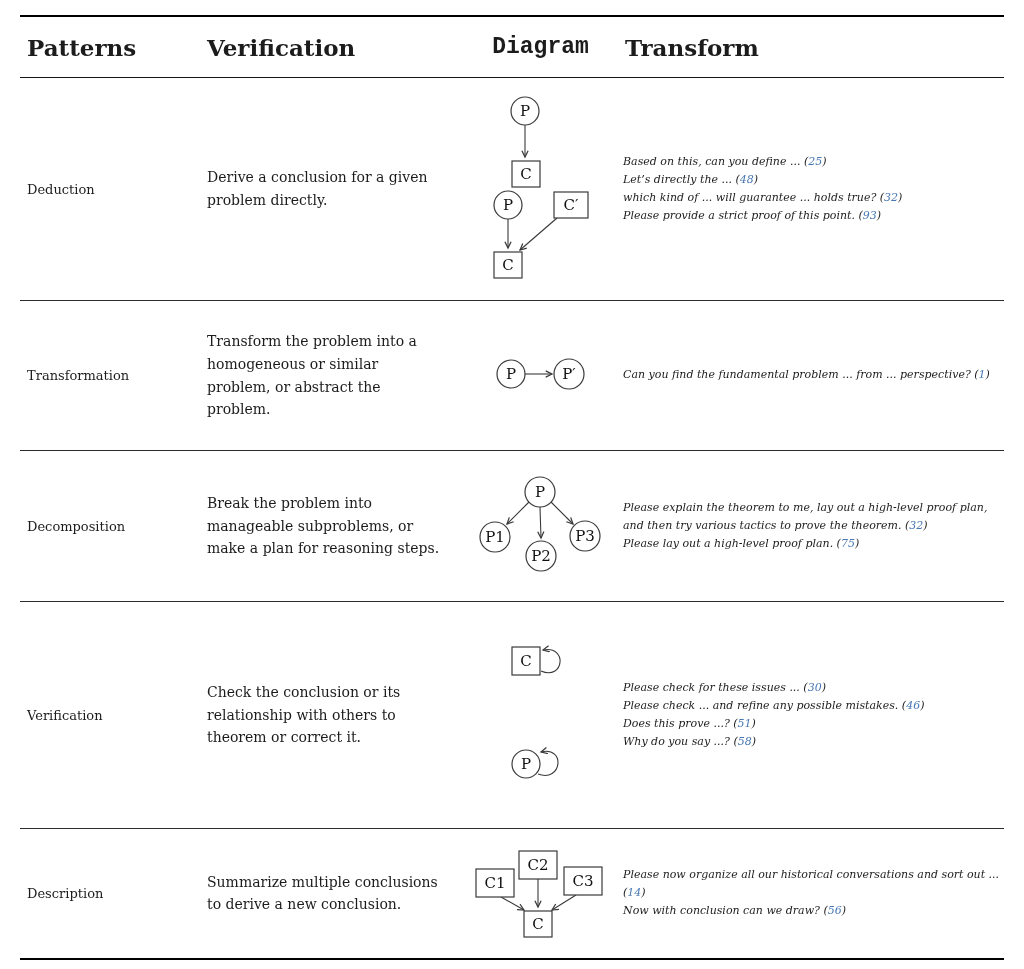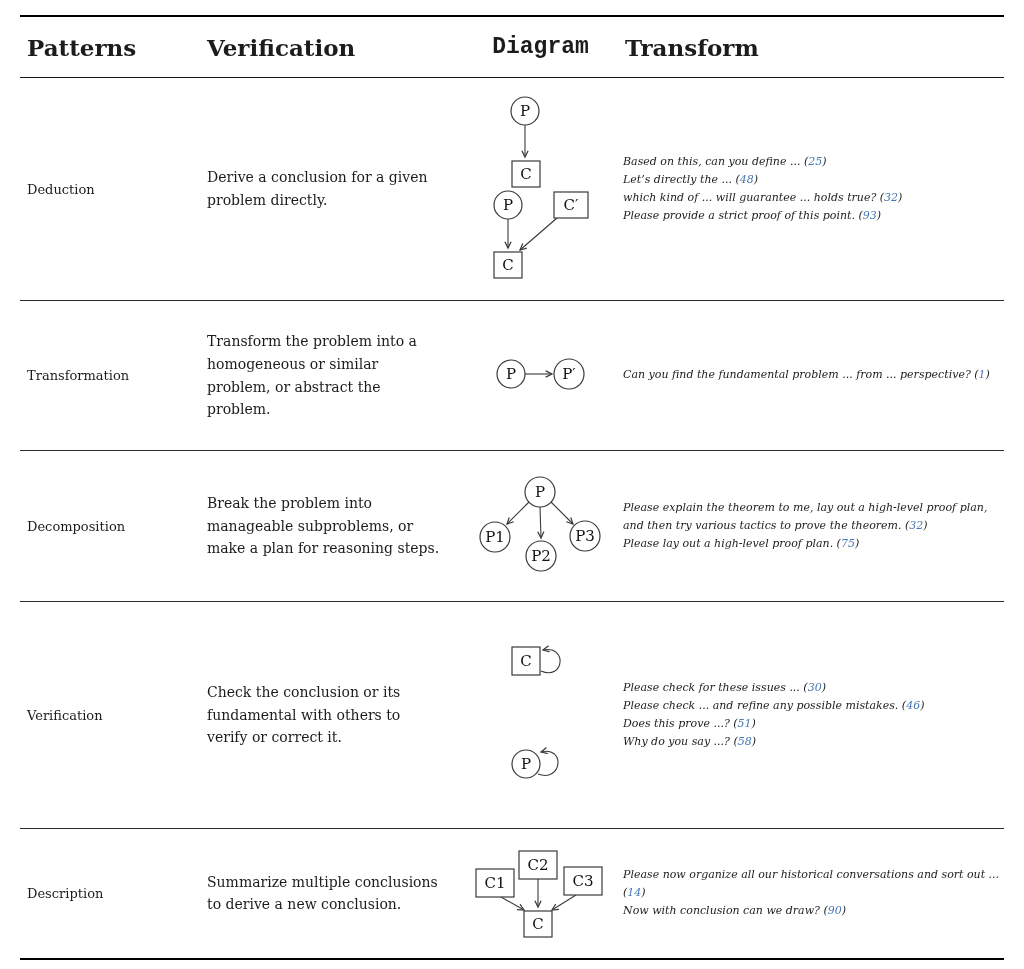--- a/index.html
+++ b/index.html
@@ -142,21 +142,21 @@
           </svg>
         </td>
         <td class="cell-examples">
             <div class="example-line"><span>Please explain the theorem to me, lay out a high-level proof plan, and then try various tactics to prove the theorem. (</span><span class="ref">32</span><span>)</span></div>
             <div class="example-line"><span>Please lay out a high-level proof plan. (</span><span class="ref">75</span><span>)</span></div>
           </td>
       </tr>
 
       <tr class="r-ver">
         <td class="cell-pattern">Verification</td>
-        <td class="cell-desc">Check the conclusion or its fundamental with others to verify or correct it.</td>
+        <td class="cell-desc">Check the conclusion or its relationship with others to theorem or correct it.</td>
         <td class="cell-diagram">
           <div class="vstack">
             <svg width="62" height="42" viewBox="0 0 62 42">
               <defs>
                 <marker id="ah-ver1" viewBox="0 0 8 8" markerWidth="9" markerHeight="9" refX="5.6" refY="3" orient="auto">
                   <path d="M0.5,0.5 L5.6,3 L0.5,5.5" fill="none" stroke="#3a3a3a" stroke-width="1"></path>
                 </marker>
               </defs>
               <path class="edge" d="M 31 28 C 54 38, 58 2, 33 7" marker-end="url(#ah-ver1)"></path>
               <rect class="node" x="2" y="4" width="28" height="28"></rect>
@@ -200,19 +200,19 @@
             <rect class="node" x="48" y="7" width="38" height="28"></rect>
             <text class="nlabel" x="67" y="26">C2</text>
             <rect class="node" x="93" y="23" width="38" height="28"></rect>
             <text class="nlabel" x="112" y="42">C3</text>
             <rect class="node" x="53" y="67" width="28" height="26"></rect>
             <text class="nlabel" x="67" y="85">C</text>
           </svg>
         </td>
         <td class="cell-examples">
             <div class="example-line"><span>Please now organize all our historical conversations and sort out ... (</span><span class="ref">14</span><span>)</span></div>
-            <div class="example-line"><span>Now with conclusion can we draw? (</span><span class="ref">90</span><span>)</span></div>
+            <div class="example-line"><span>Now with conclusion can we draw? (</span><span class="ref">56</span><span>)</span></div>
           </td>
       </tr>
 
     </tbody>
   </table>
 </div>
 
 </body></html>

